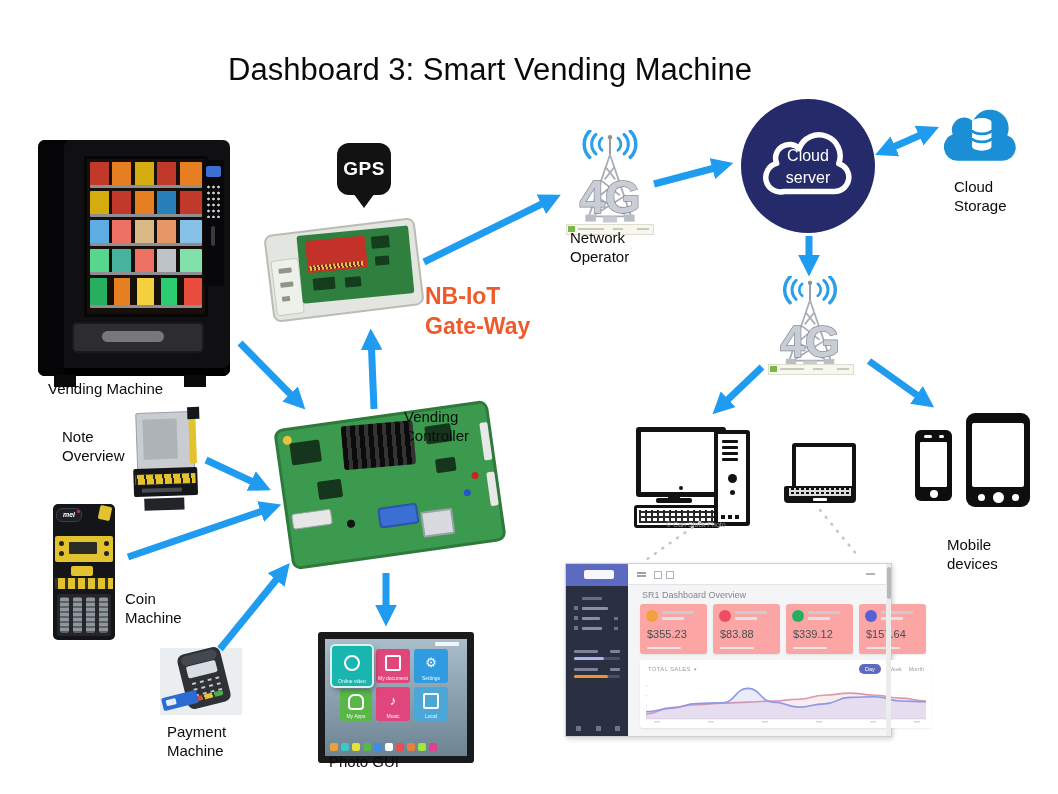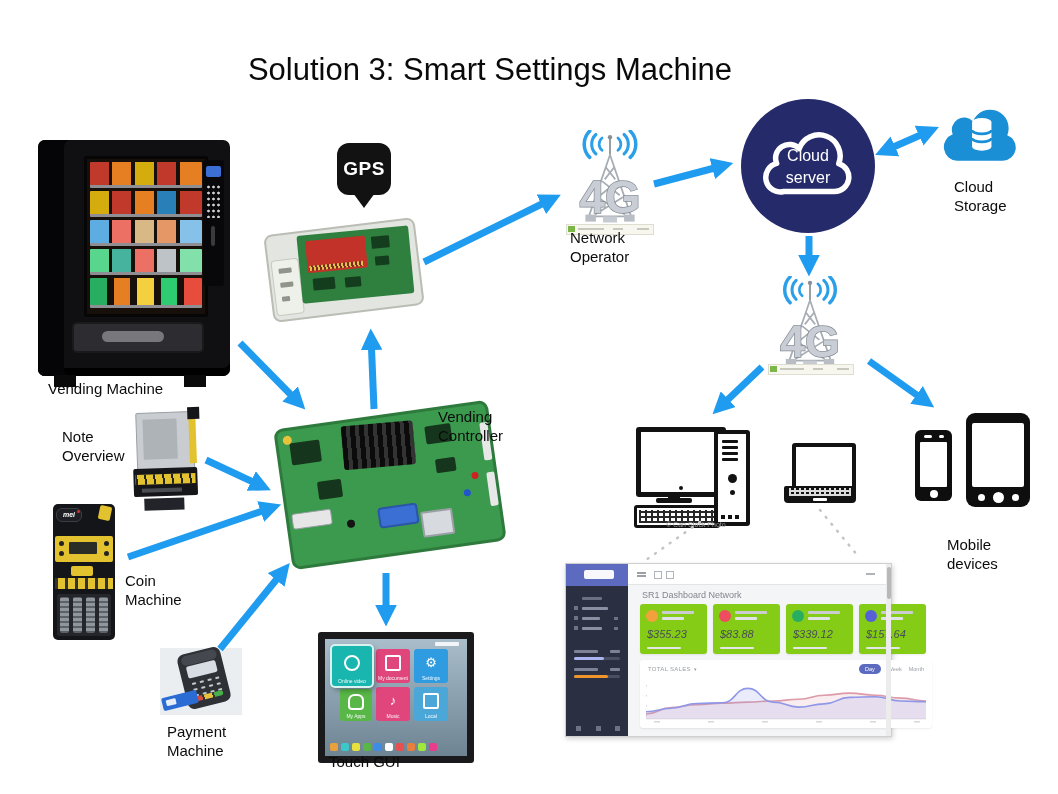--- a/index.html
+++ b/index.html
@@ -171,42 +171,42 @@
   .d-main{position:absolute;left:62px;top:0;right:0;height:100%;}
   .d-tool{position:absolute;left:0;top:0;right:0;height:20px;background:#fff;border-bottom:1px solid #e4e4e4;}
   .d-burger{position:absolute;left:9px;top:7px;width:9px;height:6px;
       background:repeating-linear-gradient(0deg,#9aa0a6 0 1.5px,transparent 1.5px 3px);}
   .d-tico{position:absolute;top:7px;width:6px;height:6px;border:1px solid #b0b4ba;}
   .d-min{position:absolute;right:16px;top:9px;width:9px;height:2px;background:#b0b4ba;}
   .d-scroll{position:absolute;right:0;top:0;width:5px;height:100%;background:#ececec;}
   .d-scroll i{position:absolute;right:.5px;top:3px;width:4px;height:32px;background:#b8b8b8;border-radius:2px;}
   .d-head{position:absolute;left:14px;top:26px;font-size:9px;color:#82868d;}
   .d-cards{position:absolute;left:12px;top:40px;width:286px;display:flex;gap:6px;}
-  .d-card{width:67px;height:50px;background:#84cc16;border-radius:3px;box-shadow:0 1px 2px rgba(0,0,0,.08);position:relative;font-style:italic;}
+  .d-card{width:67px;height:50px;background:#fca5a5;border-radius:3px;box-shadow:0 1px 2px rgba(0,0,0,.08);position:relative;}
   .d-card .dot{position:absolute;left:6px;top:6px;width:12px;height:12px;border-radius:50%;}
   .d-card .l1{position:absolute;left:22px;top:7px;width:32px;height:3px;background:#c9ccd1;border-radius:1px;}
   .d-card .l2{position:absolute;left:22px;top:13px;width:22px;height:2.5px;background:#dfe2e6;border-radius:1px;}
   .d-card .val{position:absolute;left:7px;top:24px;font-size:11px;color:#4a4f55;}
   .d-card .l3{position:absolute;left:7px;bottom:5px;width:34px;height:2.5px;background:#e4e7ea;border-radius:1px;}
   .d-chart{position:absolute;left:12px;top:96px;width:292px;height:68px;background:#fff;border-radius:3px;box-shadow:0 1px 2px rgba(0,0,0,.08);}
   .d-ct{position:absolute;left:8px;top:6px;font-size:6px;color:#9aa0a6;letter-spacing:.3px;}
   .d-ct:after{content:"▾";margin-left:3px;font-size:5px;}
   .d-pills{position:absolute;right:8px;top:4px;display:flex;gap:7px;align-items:center;font-size:5.5px;color:#9aa0a6;}
   .d-pills .act{background:#5c6bc0;color:#fff;border-radius:6px;padding:2px 6px;}
   .d-svg{position:absolute;left:6px;top:17px;}
 
   
   .towersvg{z-index:2;}
 </style>
 </head>
 <body>
 
 <div class="stage">
 
-  <div class="title">Solution 3: Smart Settings Machine</div>
+  <div class="title">Dashboard 3: Smart Vending Machine</div>
 
   <div class="abs vm">
     <div class="vm-win">
       <div class="shelf r1"></div>
       <div class="shelf r2"></div>
       <div class="shelf r3"></div>
       <div class="shelf r4"></div>
       <div class="shelf r5"></div>
     </div>
     <div class="vm-panel">
@@ -236,20 +236,22 @@
     <div class="gw-pcb">
       <div class="gw-red">
         <div class="gw-pins"></div>
       </div>
       <div class="gw-chip" style="left:74px;top:8px;width:18px;height:12px"></div>
       <div class="gw-chip" style="left:76px;top:28px;width:14px;height:9px"></div>
       <div class="gw-chip" style="left:12px;top:44px;width:22px;height:12px"></div>
       <div class="gw-chip" style="left:44px;top:46px;width:16px;height:10px"></div>
     </div>
   </div>
+  <div class="nbiot" id="nbiot-label" style="color: rgb(238, 90, 43);">NB-IoT
+Gate-Way</div>
 
   <svg width="0" height="0" style="position:absolute">
     <defs>
       <symbol id="tower4g" viewBox="0 0 100 110">
         <line x1="50" y1="8" x2="50" y2="28" stroke="#8b9096" stroke-width="2"></line>
         <circle cx="50" cy="8" r="2.5" fill="#8b9096"></circle>
         <path d="M41 9 A9 9 0 0 0 41 23" fill="none" stroke="#2b9fe8" stroke-width="3" stroke-linecap="round"></path>
         <path d="M34 5 A15 15 0 0 0 34 27" fill="none" stroke="#2b9fe8" stroke-width="3.5" stroke-linecap="round"></path>
         <path d="M27 1 A21 21 0 0 0 27 31" fill="none" stroke="#2b9fe8" stroke-width="4" stroke-linecap="round"></path>
         <path d="M59 9 A9 9 0 0 1 59 23" fill="none" stroke="#2b9fe8" stroke-width="3" stroke-linecap="round"></path>
@@ -319,21 +321,21 @@
     <div style="position:absolute;left:156px;top:52px;width:20px;height:14px;background:#15361c;border-radius:2px"></div>
     <div style="position:absolute;left:36px;top:58px;width:24px;height:18px;background:#15361c;border-radius:2px"></div>
     <div style="position:absolute;left:6px;top:86px;width:38px;height:14px;background:#e6e6e6;border:1px solid #9aa0a6;border-radius:3px"></div>
     <div style="position:absolute;left:92px;top:92px;width:36px;height:17px;background:#3b6fd4;border:2px solid #2a55a8;border-radius:4px"></div>
     <div style="position:absolute;left:134px;top:102px;width:28px;height:22px;background:#d7dbdf;border:2px solid #9aa0a6;border-radius:2px"></div>
     <div style="position:absolute;left:60px;top:100px;width:8px;height:8px;background:#141414;border-radius:50%"></div>
     <div style="position:absolute;left:180px;top:86px;width:7px;height:7px;background:#2255cc;border-radius:50%"></div>
     <div style="position:absolute;left:190px;top:70px;width:7px;height:7px;background:#cc2222;border-radius:50%"></div>
     <div style="position:absolute;left:8px;top:8px;width:9px;height:9px;background:#e8c23a;border-radius:50%"></div>
   </div>
-  <div class="lbl" style="left:438px;top:408px">Vending
+  <div class="lbl" style="left:404px;top:408px">Vending
 Controller</div>
 
   <div class="abs note">
     <div class="top">
         <i></i>
       </div>
     <div class="ystrip"></div>
       <div class="blk"></div>
     <div class="mid">
         <div class="tape"></div>
@@ -357,21 +359,21 @@
     </div>
     <div class="ytab"></div>
     <div class="ybar"></div>
     <div class="tubes">
       <i style="left:3px"></i>
         <i style="left:16px"></i>
         <i style="left:29px"></i>
         <i style="left:42px"></i>
     </div>
   </div>
-  <div class="lbl" style="left:125px;top:572px">Coin
+  <div class="lbl" style="left:125px;top:590px">Coin
 Machine</div>
 
   <div class="abs pay">
     <div class="body">
       <div class="roll"></div>
         <div class="scr"></div>
         <div class="keys"></div>
         <div class="fr"></div>
     </div>
     <div class="card">
@@ -415,21 +417,21 @@
         <i style="background:#e8e13c"></i>
       <i style="background:#58b747"></i>
         <i style="background:#3c8ce8"></i>
         <i style="background:#ffffff"></i>
       <i style="background:#e85050"></i>
         <i style="background:#e87f3c"></i>
         <i style="background:#9fe83c"></i>
       <i style="background:#e83c8c"></i>
     </div>
   </div>
-  <div class="lbl" style="left:329px;top:753px">Touch GUI</div>
+  <div class="lbl" style="left:329px;top:753px">Photo GUI</div>
 
   <div class="abs mon">
       <div class="cam"></div>
     </div>
   <div class="abs stand"></div>
   <div class="abs standb"></div>
   <div class="abs kbd">
       <i></i>
     </div>
   <div class="abs twr">
@@ -505,21 +507,21 @@
           <i></i>
         </div>
     </div>
     <div class="d-main">
       <div class="d-tool">
         <div class="d-burger"></div>
         <div class="d-tico" style="left:26px"></div>
         <div class="d-tico" style="left:38px"></div>
         <div class="d-min"></div>
       </div>
-      <div class="d-head">SR1 Dashboard Network</div>
+      <div class="d-head">SR1 Dashboard Overview</div>
       <div class="d-cards">
         <div class="d-card">
           <div class="dot stat-dot" style="background: rgb(242, 161, 60);"></div>
             <div class="l1"></div>
             <div class="l2"></div>
           <div class="val">$355.23</div>
             <div class="l3"></div>
         </div>
         <div class="d-card">
           <div class="dot stat-dot" style="background: rgb(238, 77, 95);"></div>

